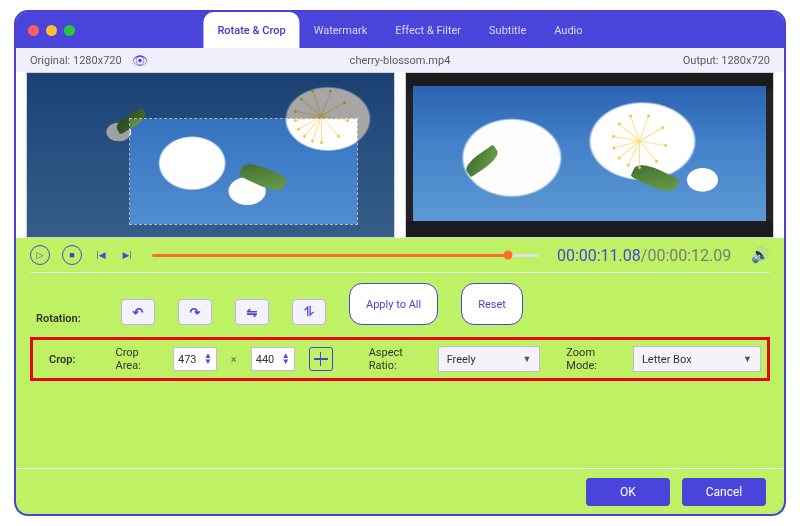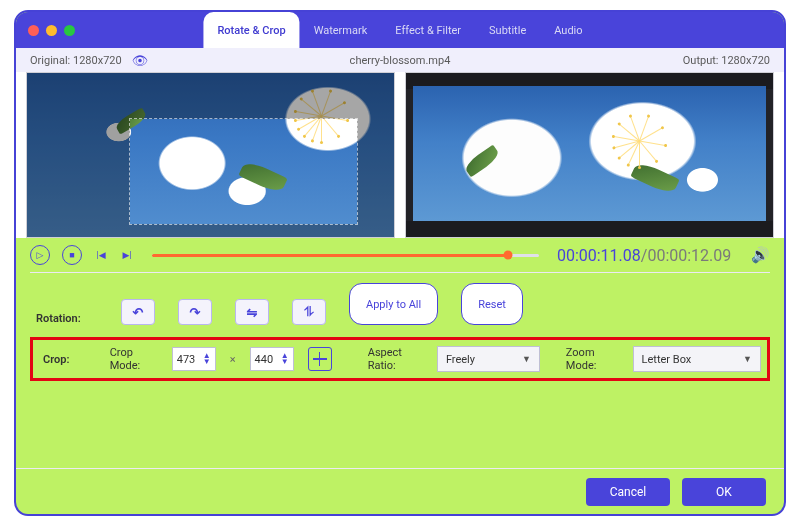--- a/index.html
+++ b/index.html
@@ -60,21 +60,21 @@
   hr.sep{border:none;border-top:1px solid #eceaf4;margin:0 14px}
 
   
   .row{display:flex;align-items:flex-end;padding:10px 20px;gap:23px;font-size:11px;color:#333}
   .row-label{width:62px;font-weight:600}
   .iconbtn{width:34px;height:26px;border:1px solid #b9b6ef;border-radius:4px;background:#f4f3fc;display:flex;align-items:center;justify-content:center;color:#4944da;font-size:13px;cursor:pointer}
   .pillbtn{height:42px;padding:0 16px;border:1px solid #4944da;border-radius:13px;background:#fff;color:#4944da;font-size:11px;cursor:pointer;display:flex;align-items:center}
 
   
   .crop-row{border:3px solid #e30613;margin:2px 14px 0;padding:6px 6px;display:flex;align-items:center;gap:14px;font-size:11px;color:#333}
-  .crop-row .row-label{margin-left:4px}
+  .crop-row .row-label{margin-left:10px}
   .spin{width:50px;height:24px;border:1px solid #bfbfd4;background:#fff;display:flex;align-items:center;padding:0 4px;justify-content:space-between;font-size:11px}
   .spinbtns{display:flex;flex-direction:column;gap:0;line-height:6px;font-size:8px;color:#4944da;cursor:pointer}
   .mult{color:#666}
   .center-icon{width:28px;height:24px;border:1px solid #4944da;border-radius:3px;display:flex;align-items:center;justify-content:center;cursor:pointer;color:#4944da;position:relative}
   .center-icon::before,.center-icon::after{content:"";position:absolute;background:#4944da}
   .center-icon::before{width:14px;height:1.5px}
   .center-icon::after{width:1.5px;height:14px}
   .select{height:24px;border:1px solid #bfbfd4;background:#f4f4f8;padding:12px 8px;display:flex;align-items:center;justify-content:space-between;font-size:11px;gap:10px;cursor:pointer}
   .select .caret{font-size:9px;color:#555}
   .sel-aspect{width:118px}
@@ -211,21 +211,21 @@
     <div class="pillbtn">
         <span>Apply to All</span>
       </div>
     <div class="pillbtn">
         <span>Reset</span>
       </div>
   </div>
 
   <div class="crop-row">
     <span class="row-label">Crop:</span>
-    <span>Crop Mode:</span>
+    <span>Crop Area:</span>
 
     <div class="spin">
       <span>473</span>
       <span class="spinbtns">
           <span>▲</span>
           <span>▼</span>
         </span>
     </div>
     <span class="mult">×</span>
     <div class="spin">
@@ -245,17 +245,17 @@
     </div>
 
     <span style="margin-left:12px">Zoom Mode:</span>
     <div class="select sel-zoom">
       <span>Letter Box</span>
       <span class="caret">▼</span>
     </div>
   </div>
 
   <div class="footer">
+    <button class="btn"><span>OK</span></button>
     <button class="btn"><span>Cancel</span></button>
-    <button class="btn"><span>OK</span></button>
   </div>
 
 </div>
 
 </body></html>

